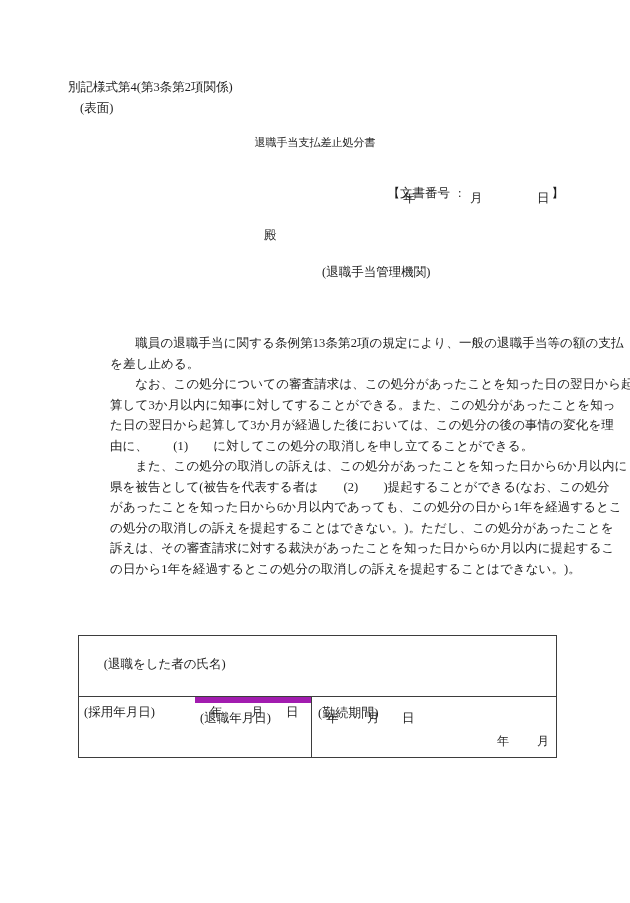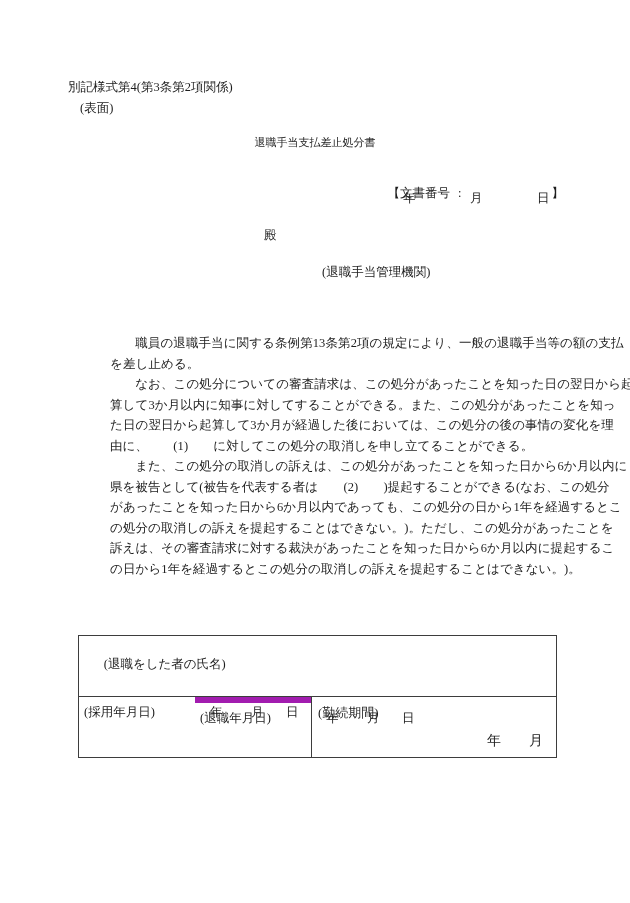--- a/index.html
+++ b/index.html
@@ -81,23 +81,23 @@
   }
   .right-col .lbl {
     position:absolute;
     left:6px;
     top:7px;
     font-size:13px;
     white-space:pre;
   }
   .right-col .ym {
     position:absolute;
-    right:13px;
+    right:7px;
     bottom:7px;
-    font-size:14px;
+    font-size:12px;
     white-space:pre;
   }
   .right-col .ym .month { margin-left:28px; }
 </style>
 </head>
 <body>
 
 <div class="page">
 
   <div class="t" style="left:68px; top:80px;">別記様式第4(第3条第2項関係)</div>

